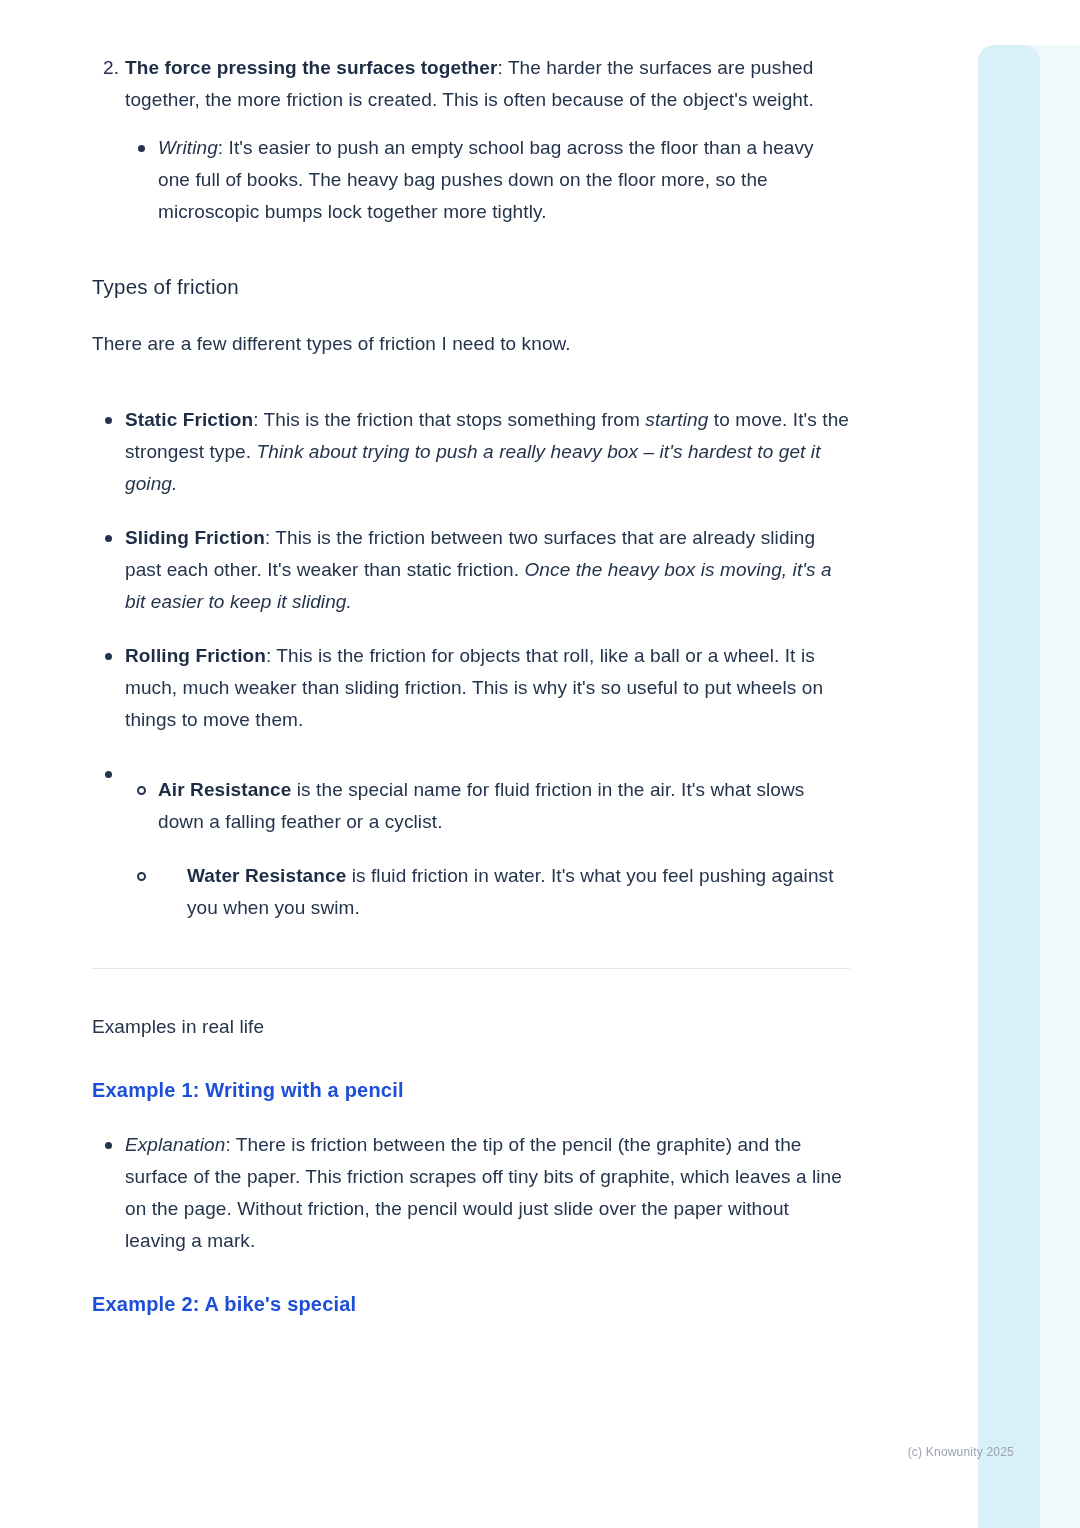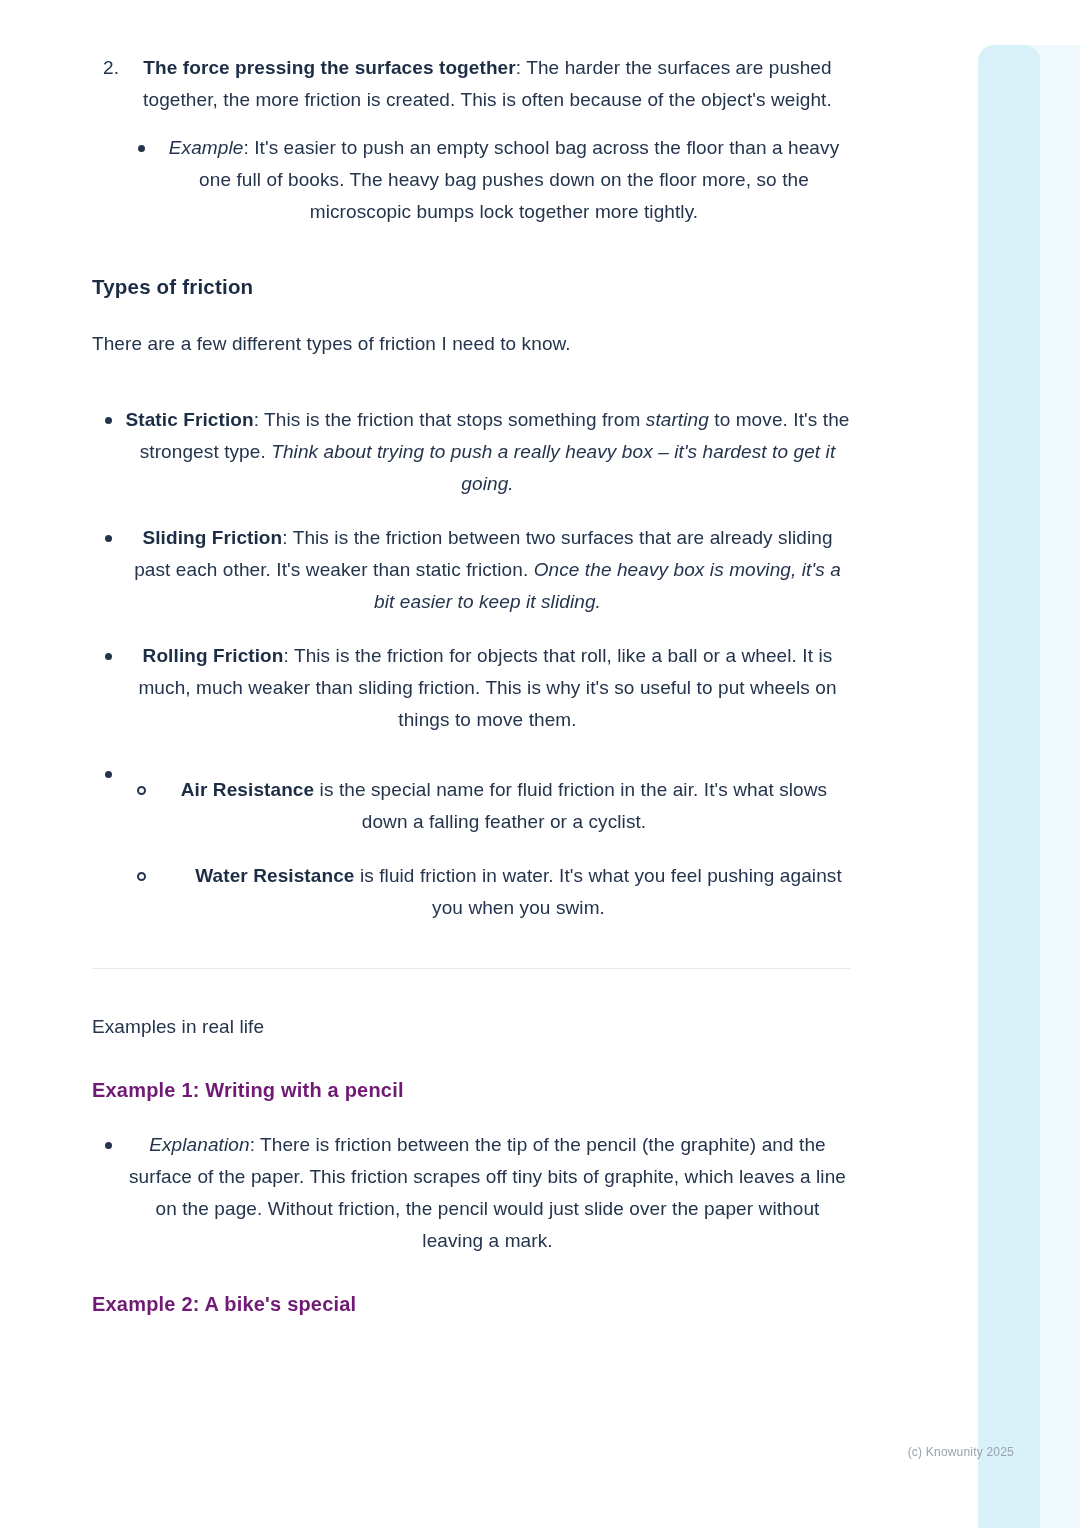--- a/index.html
+++ b/index.html
@@ -36,29 +36,29 @@
     flex:0 0 33px; padding-left:11px; color:#24344d;
   }
   .dot {
     width:7px; height:7px; border-radius:50%;
     background:#24344d; margin-top:13px;
   }
   .circle {
     width:9px; height:9px; border-radius:50%;
     border:2px solid #24344d; margin-top:12px; background:transparent;
   }
-  .txt { flex:1;text-align:center; }
+  .txt { flex:1; }
   .sublist { margin-top:8px; }
   .sublist .li { margin-top:16px; }
   .heading {
-    font-size:20.5px; font-weight:bold; color:#1c2c45;
+    font-size:20.5px; font-weight:normal; color:#1c2c45;
     margin:44px 0 26px; letter-spacing:0.2px; line-height:30px;
   }
   .subheading {
-    font-size:20px; font-weight:bold; color:#701a75;
+    font-size:20px; font-weight:bold; color:#1d4ed8;
     margin:32px 0 24px; letter-spacing:0.2px; line-height:30px;
   }
   .para { margin:0; }
   .divider {
     border:none; border-top:1px solid #e7e9ee;
     margin:44px 0 42px;
   }
   .plain-title { margin:0 0 26px 0; }
   .footer {
     position:absolute; top:1445px; right:66px;
@@ -77,21 +77,21 @@
 
     <div class="li first">
       <span class="marker-num">2.</span>
       <div class="txt">
         <p class="para"><span class="b">The force pressing the surfaces together</span><span>: The harder the surfaces are pushed together, the more friction is created. This is often because of the object's weight.</span></p>
         <div class="sublist">
           <div class="li">
             <span class="marker">
                 <span class="dot"></span>
               </span>
-            <div class="txt"><span class="i">Example</span><span>: It's easier to push an empty school bag across the floor than a heavy one full of books. The heavy bag pushes down on the floor more, so the microscopic bumps lock together more tightly.</span></div>
+            <div class="txt"><span class="i">Writing</span><span>: It's easier to push an empty school bag across the floor than a heavy one full of books. The heavy bag pushes down on the floor more, so the microscopic bumps lock together more tightly.</span></div>
           </div>
         </div>
       </div>
     </div>
 
     <h2 class="heading">Types of friction</h2>
 
     <p class="para">There are a few different types of friction I need to know.</p>
 
     <div class="list" style="margin-top:44px;">

